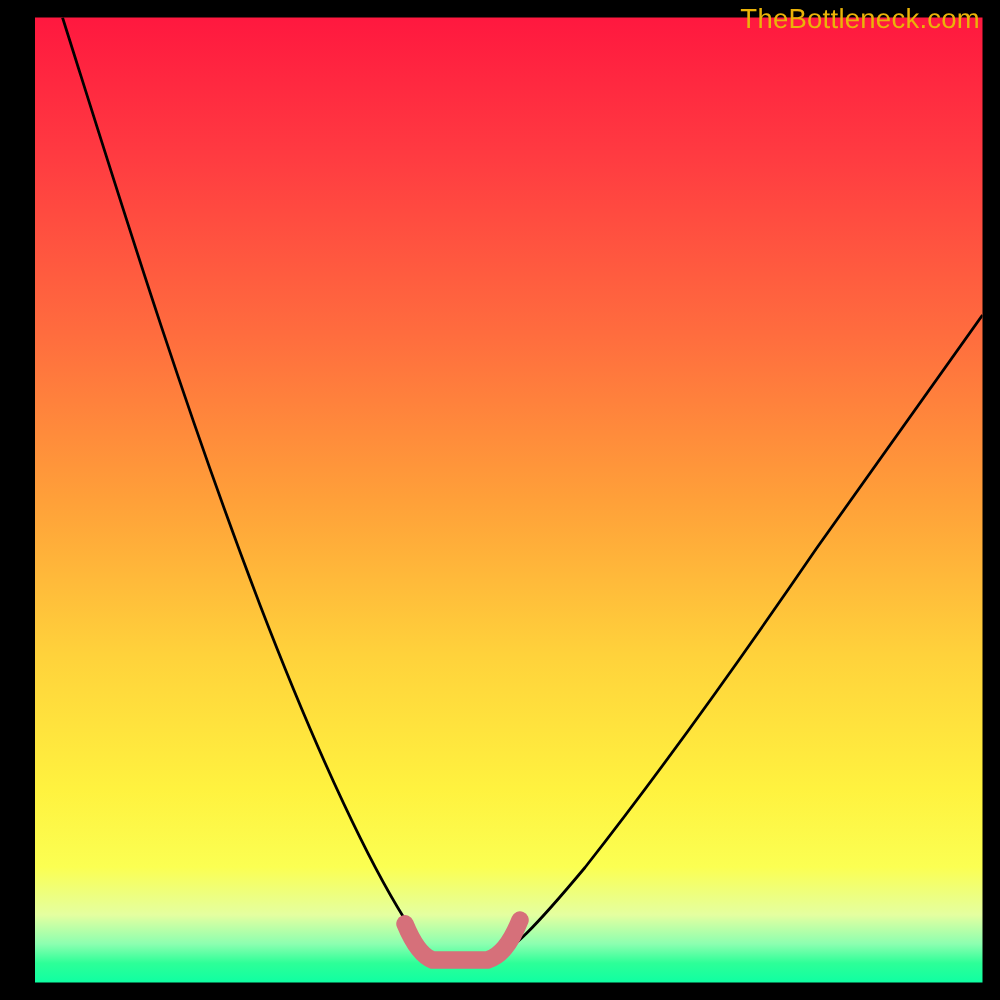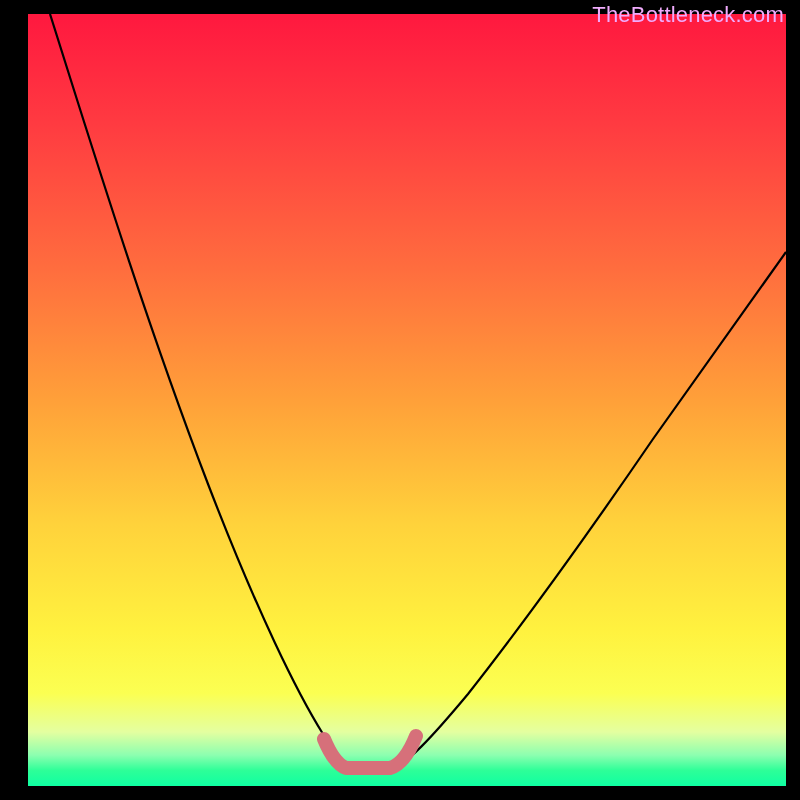--- a/index.html
+++ b/index.html
@@ -36,21 +36,21 @@
       #e4ffa0 93%,
       #8cffb0 96%,
       #2dff98 98%,
       #0fffa2 100%
     );
   }
   .watermark {
     position: absolute;
     top: 2px;
     right: 16px;
-    color: #f0abfc;
+    color: #eab308;
     font-size: 22px;
     font-weight: 500;
     letter-spacing: 0.2px;
     user-select: none;
   }
   svg.curves {
     position: absolute;
     left: 0;
     top: 0;
     width: 758px;

